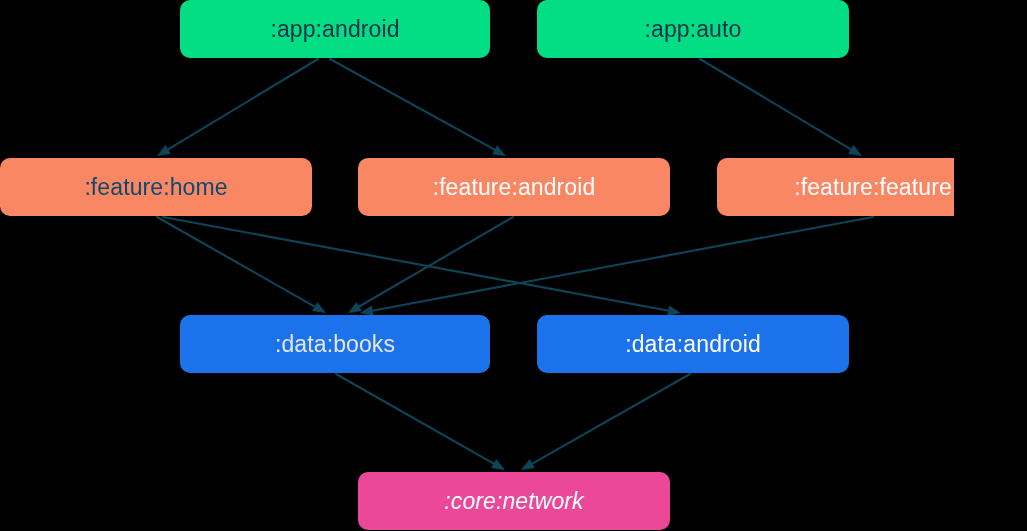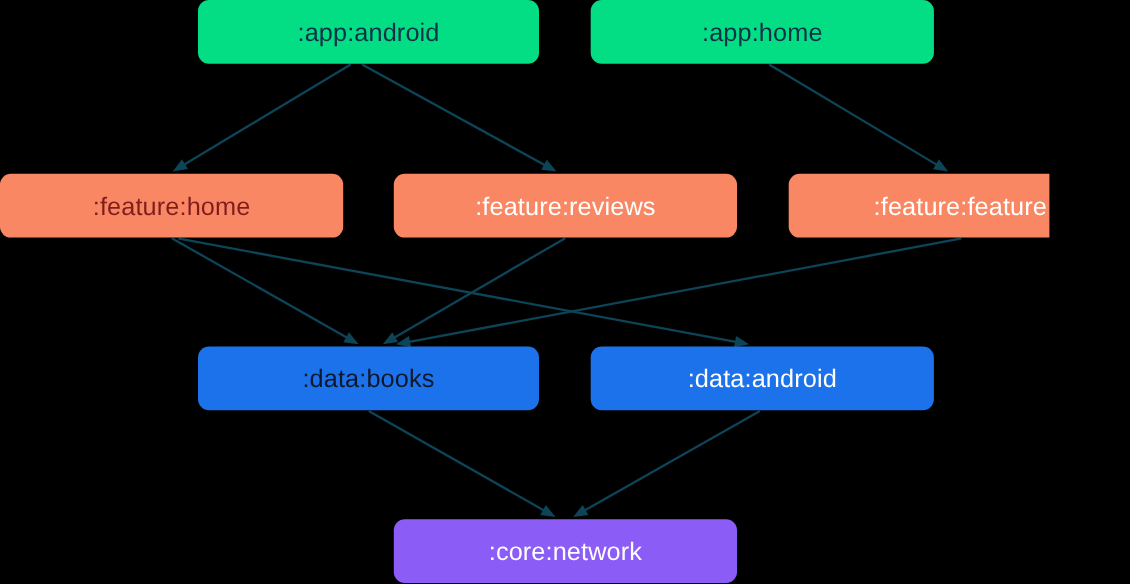--- a/index.html
+++ b/index.html
@@ -84,35 +84,35 @@
         <line x1="690" y1="374" x2="530.5645745527602" y2="464.56686889310663" stroke="#0D4458" stroke-width="2.1" stroke-linecap="round"></line>
         <polygon points="521,470 529.7351988572761,459.0575916305485 534.8719773583389,468.10046211679446" fill="#0D4458"></polygon>
       </g>
     </svg>
 
   <div id="node-layer">
       <div class="node" style="left: 180px; top: 0px; width: 310px; height: 58px; background: rgb(3, 222, 132); color: rgb(13, 49, 71);">
         <span class="node-label">:app:android</span>
       </div>
       <div class="node" style="left: 537px; top: 0px; width: 312px; height: 58px; background: rgb(3, 222, 132); color: rgb(13, 49, 71);">
-        <span class="node-label">:app:home</span>
+        <span class="node-label">:app:auto</span>
       </div>
-      <div class="node" style="left: 0px; top: 158px; width: 312px; height: 58px; background: rgb(250, 135, 99); color: #7f1d1d;">
+      <div class="node" style="left: 0px; top: 158px; width: 312px; height: 58px; background: rgb(250, 135, 99); color: #0c4a6e;">
         <span class="node-label">:feature:home</span>
       </div>
       <div class="node" style="left: 358px; top: 158px; width: 312px; height: 58px; background: rgb(250, 135, 99); color: rgb(255, 255, 255);">
-        <span class="node-label">:feature:reviews</span>
+        <span class="node-label">:feature:android</span>
       </div>
       <div class="node" style="left: 717px; top: 158px; width: 312px; height: 58px; background: rgb(250, 135, 99); color: rgb(255, 255, 255);">
         <span class="node-label">:feature:feature</span>
       </div>
-      <div class="node" style="left: 180px; top: 315px; width: 310px; height: 58px; background: rgb(27, 114, 234); color: #0f172a; text-align: center;">
+      <div class="node" style="left: 180px; top: 315px; width: 310px; height: 58px; background: rgb(27, 114, 234); color: #e5e5e5; text-align: center;">
         <span class="node-label">:data:books</span>
       </div>
       <div class="node" style="left: 537px; top: 315px; width: 312px; height: 58px; background: rgb(27, 114, 234); color: rgb(255, 255, 255);">
         <span class="node-label">:data:android</span>
       </div>
-      <div class="node" style="left: 358px; top: 472px; width: 312px; height: 58px; background: #8b5cf6; color: rgb(255, 255, 255);">
+      <div class="node" style="left: 358px; top: 472px; width: 312px; height: 58px; background: #ec4899; color: rgb(255, 255, 255); font-style: italic;">
         <span class="node-label">:core:network</span>
       </div>
     </div>
 
 </div>
 
 </body></html>

